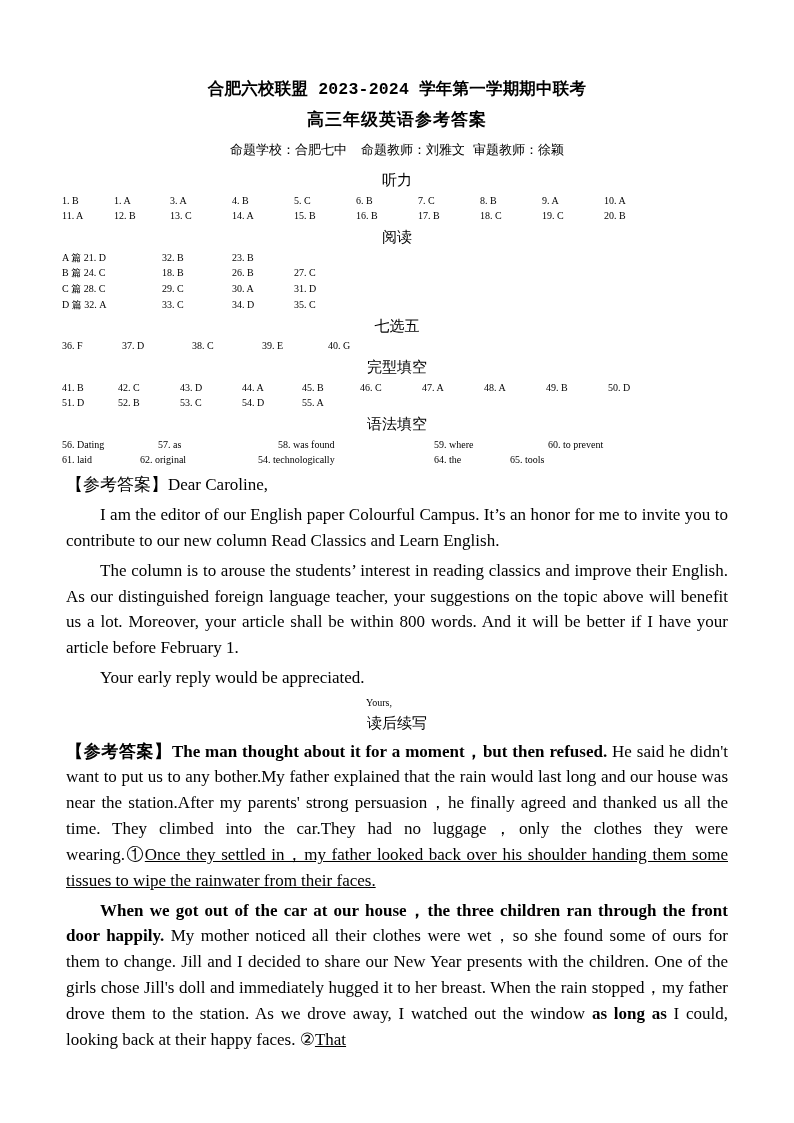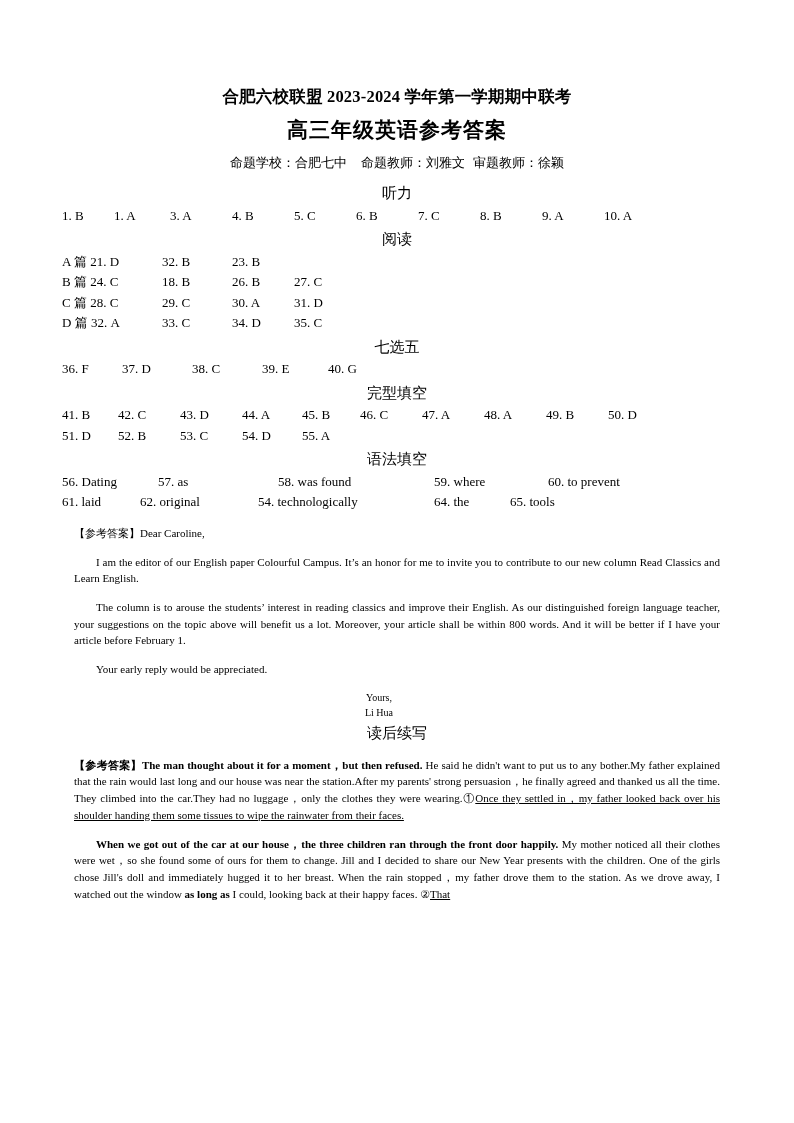--- a/index.html
+++ b/index.html
@@ -19,25 +19,26 @@
     width: 794px;
     height: 1123px;
     box-sizing: border-box;
     padding: 78px 62px 40px 62px;
   }
   .title-main {
     text-align: center;
     font-size: 16.5px;
     font-weight: bold;
     letter-spacing: 0.2px;
-    margin: 8px 0 8px 0;
+    margin: 0 0 8px 0;
+    font-family: Liberation Mono, monospace;
   }
   .title-sub {
     text-align: center;
-    font-size: 21px;
+    font-size: 17px;
     font-weight: bold;
     letter-spacing: 1px;
     margin: 2px 0 10px 0;
   }
   .exam-info {
     text-align: center;
     font-size: 13.5px;
     margin: 4px 0 3px 0;
   }
   .exam-meta {
@@ -48,31 +49,31 @@
   .exam-meta .gap { display: inline-block; width: 14px; }
 
   .section-head {
     font-size: 15px;
     margin: 2px 0 1px 0;
     line-height: 1.5;
     text-align: center;
   }
   .ans-row {
     display: flex;
-    font-size: 13px;
+    font-size: 10px;
     line-height: 1.58;
   }
   .ans-row .cell {
     flex: 0 0 auto;
   }
   .prose {
-    font-size: 11px;
+    font-size: 17px;
     line-height: 1.52;
     text-align: justify;
-    margin: 12px;
+    margin: 4px;
   }
   .prose.indent { text-indent: 2em; }
   .right-block {
     text-align: center;
     font-size: 10px;
     line-height: 1.52;
     padding-right: 36px;
   }
   .bold { font-weight: bold; }
   .uline { text-decoration: underline; }
@@ -95,20 +96,32 @@
     <span class="cell" style="width:56px">1. A</span>
     <span class="cell" style="width:62px">3. A</span>
     <span class="cell" style="width:62px">4. B</span>
     <span class="cell" style="width:62px">5. C</span>
     <span class="cell" style="width:62px">6. B</span>
     <span class="cell" style="width:62px">7. C</span>
     <span class="cell" style="width:62px">8. B</span>
     <span class="cell" style="width:62px">9. A</span>
     <span class="cell">10. A</span>
   </div>
+  <div class="ans-row">
+    <span class="cell" style="width:52px">11. A</span>
+    <span class="cell" style="width:56px">12. B</span>
+    <span class="cell" style="width:62px">13. C</span>
+    <span class="cell" style="width:62px">14. A</span>
+    <span class="cell" style="width:62px">15. B</span>
+    <span class="cell" style="width:62px">16. B</span>
+    <span class="cell" style="width:62px">17. B</span>
+    <span class="cell" style="width:62px">18. C</span>
+    <span class="cell" style="width:62px">19. C</span>
+    <span class="cell">20. B</span>
+  </div>
 
   <div class="section-head">阅读</div>
   <div class="ans-row">
     <span class="cell" style="width:100px">A 篇 21. D</span>
     <span class="cell" style="width:70px">32. B</span>
     <span class="cell">23. B</span>
   </div>
   <div class="ans-row">
     <span class="cell" style="width:100px">B 篇 24. C</span>
     <span class="cell" style="width:70px">18. B</span>
@@ -172,19 +185,18 @@
     <span class="cell" style="width:176px">54. technologically</span>
     <span class="cell" style="width:76px">64. the</span>
     <span class="cell">65. tools</span>
   </div>
 
   <div class="prose"><span>【参考答案】</span><span>Dear Caroline,</span></div>
   <div class="prose indent">I am the editor of our English paper Colourful Campus. It’s an honor for me to invite you to contribute to our new column Read Classics and Learn English.</div>
   <div class="prose indent">The column is to arouse the students’ interest in reading classics and improve their English. As our distinguished foreign language teacher, your suggestions on the topic above will benefit us a lot. Moreover, your article shall be within 800 words. And it will be better if I have your article before February 1.</div>
   <div class="prose indent">Your early reply would be appreciated.</div>
   <div class="right-block">Yours,</div>
-  <div class="right-block">Li Hua</div>
 
   <div class="section-head">读后续写</div>
   <div class="prose"><span class="bold">【参考答案】</span><span class="bold">The man thought about it for a moment，but then refused.</span><span> He said he didn't want to put us to any bother.My father explained that the rain would last long and our house was near the station.After my parents' strong persuasion，he finally agreed and thanked us all the time. They climbed into the car.They had no luggage，only the clothes they were wearing.①</span><span class="uline">Once they settled in，my father looked back over his shoulder handing them some tissues to wipe the rainwater from their faces.</span></div>
   <div class="prose indent"><span class="bold">When we got out of the car at our house，the three children ran through the front door happily.</span><span> My mother noticed all their clothes were wet，so she found some of ours for them to change. Jill and I decided to share our New Year presents with the children. One of the girls chose Jill's doll and immediately hugged it to her breast. When the rain stopped，my father drove them to the station. As we drove away, I watched out the window </span><span class="bold">as long as</span><span> I could, looking back at their happy faces. ②</span><span class="uline">That</span></div>
 
 </div>
 
 </body></html>

